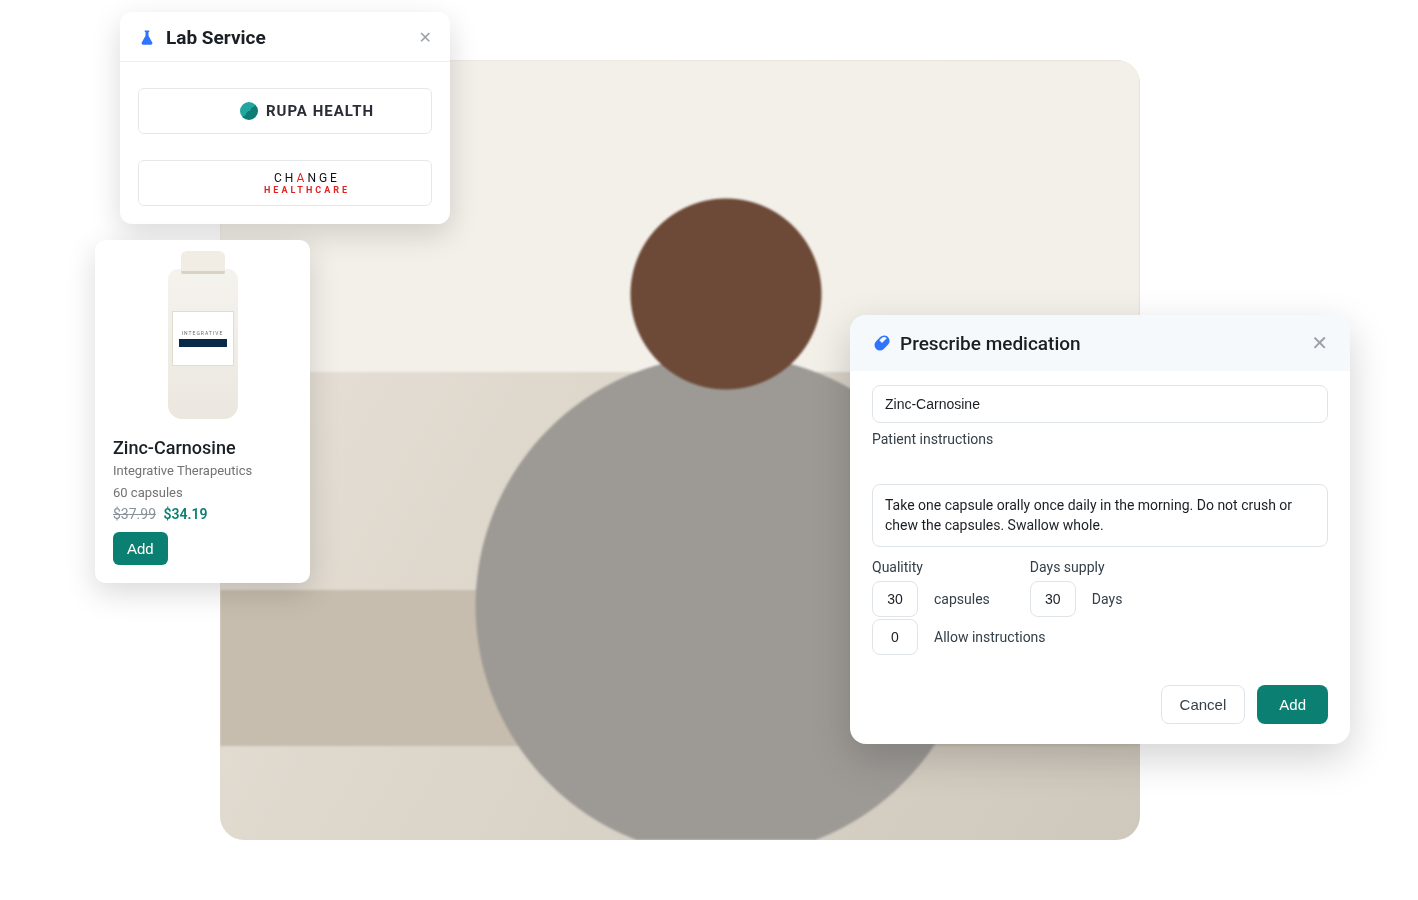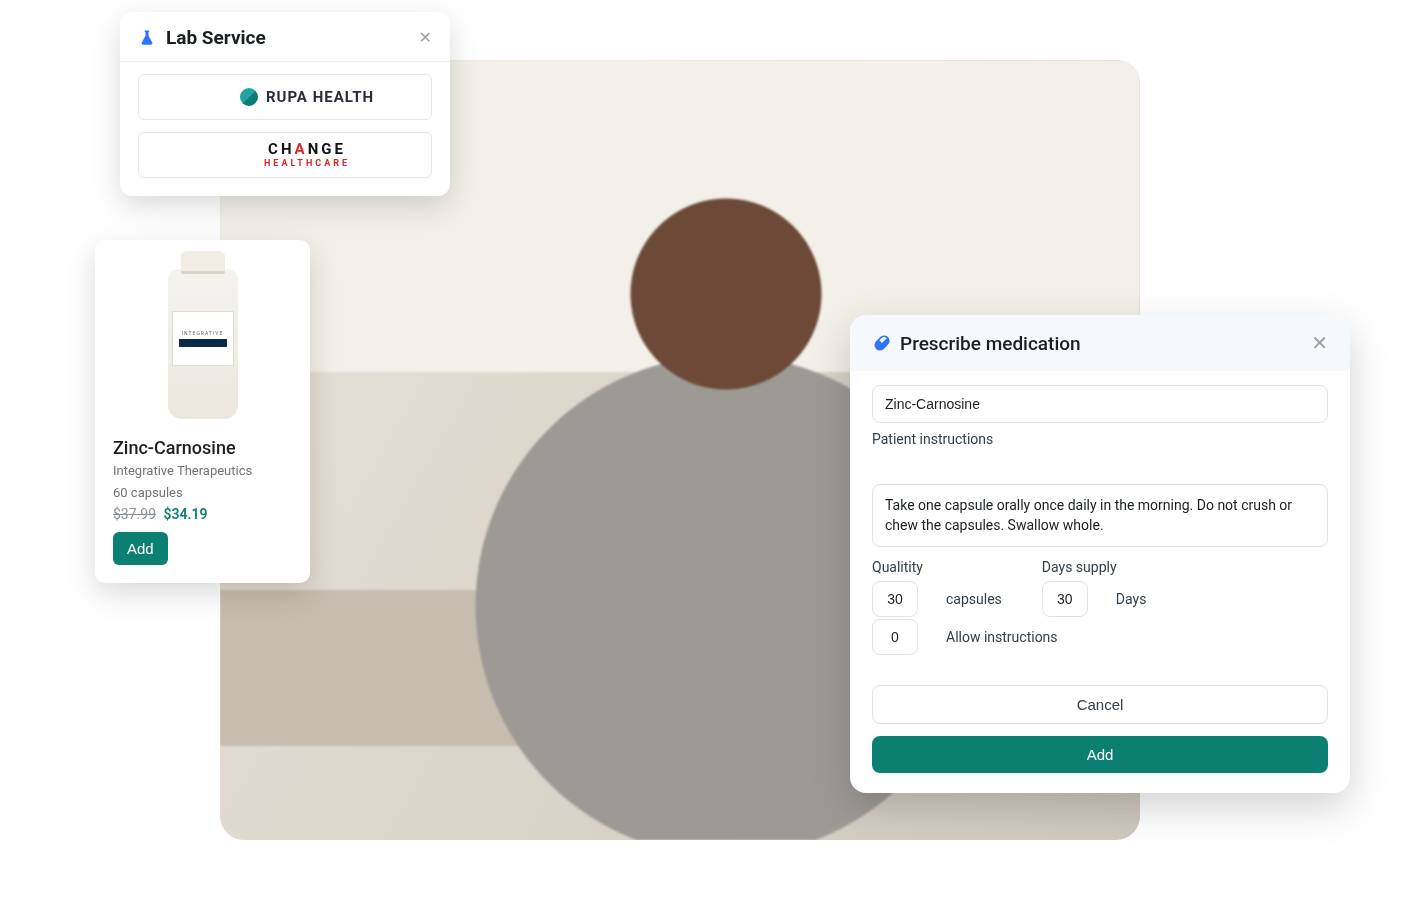--- a/index.html
+++ b/index.html
@@ -44,33 +44,33 @@
   }
   .lab-head {
     display:flex; align-items:center; gap:10px;
     padding:14px 18px 12px;
     border-bottom:1px solid #eceef0;
   }
   .lab-head .ttl { font-size:19px; font-weight:700; color:#1a1f24; }
   .lab-head .flask { width:18px; height:18px; }
   .lab-head .x { margin-left:auto; color:#9aa1a9; cursor:pointer; font-size:16px; }
   .lab-option {
-    margin:12px 18px 0;
+    margin:26px 18px 0;
     height:46px;
     border:1px solid #e5e8eb; border-radius:6px;
     display:flex; align-items:center; justify-content:center;
     font-weight:700; letter-spacing:1px;
     cursor:pointer;
     padding-left:44px;
   }
   .rupa-logo { display:flex; align-items:center; gap:8px; color:#2a2d36; font-size:15px; }
   .rupa-logo .dot{ width:18px;height:18px;border-radius:50%;
     background:linear-gradient(135deg,#1fa6a0 50%,#0d7c77 50%); }
   .change-logo { display:flex; flex-direction:column; align-items:center; line-height:1; }
-  .change-logo .line1{ font-size:15px; color:#111; letter-spacing:3px; font-weight:700; }
+  .change-logo .line1{ font-size:12px; color:#111; letter-spacing:3px; font-weight:400; }
   .change-logo .line1 .tri{ color:#e02424; }
   .change-logo .line2{ font-size:9px; color:#e02424; letter-spacing:3px; margin-top:2px; }
 
   
   .product-card {
     position:absolute; left:95px; top:240px;
     width:215px;
     background:#fff;
     border-radius:10px;
     box-shadow:0 10px 30px rgba(0,0,0,.15);
@@ -119,31 +119,30 @@
   .rx-head .pill{width:20px;height:20px;}
   .rx-head .x{margin-left:auto;color:#9aa1a9;font-size:20px;cursor:pointer;}
   .rx-body{padding:14px 22px 4px;}
   .fld-label{font-size:14px;color:#344049;margin:8px 0 6px;}
   .fld-input, .fld-text{
     width:100%;border:1px solid #dfe4e8;border-radius:8px;
     padding:10px 12px;font-size:14px;color:#1a1f24;background:#fff;
   }
   .fld-text{line-height:1.45;min-height:58px;margin-top:37px;}
   .row{display:flex;gap:40px;margin-top:4px;}
-  .mini{display:flex;align-items:center;gap:28px;margin-top:2px;}
+  .mini{display:flex;align-items:center;gap:16px;margin-top:2px;}
   .mini input{
     width:46px;text-align:center;
     border:1px solid #dfe4e8;border-radius:8px;
     padding:9px 0;font-size:14px;color:#1a1f24;
   }
   .mini span{font-size:14px;color:#344049;}
   .rx-foot{
     display:flex;justify-content:flex-end;gap:12px;
     padding:16px 22px 20px;
-    flex-direction:column;
   }
   .btn-cancel{
     background:#fff;border:1px solid #dfe4e8;border-radius:8px;
     padding:10px 18px;font-size:15px;color:#344049;cursor:pointer;
   }
   .btn-add{
     background:#0b7f71;border:none;border-radius:8px;color:#fff;
     padding:10px 22px;font-size:15px;cursor:pointer;
   }
 </style>

